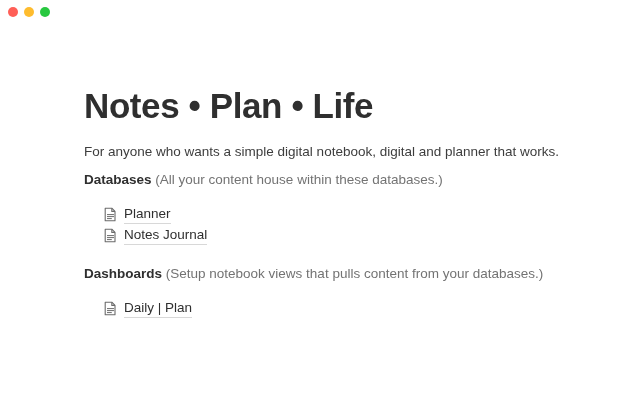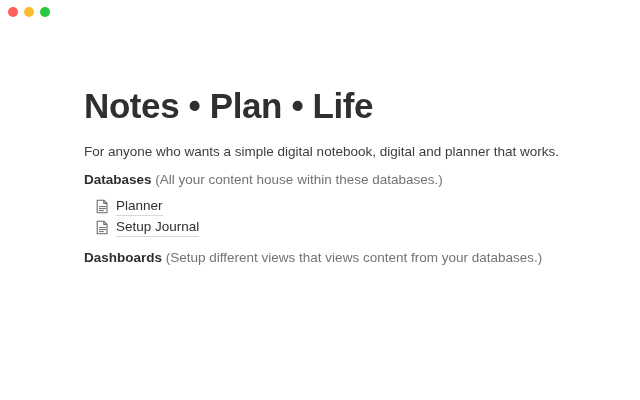--- a/index.html
+++ b/index.html
@@ -88,21 +88,21 @@
     font-weight: bold;
     color: #2f2f2f;
   }
   .section-line .sec-note {
     font-weight: normal;
     color: #737373;
   }
 
   .link-list {
     list-style: none;
-    margin: 4px;
+    margin: 12px;
     padding: 0;
   }
   .link-row {
     display: flex;
     align-items: center;
     padding-top: 3px;
     padding-left: 8px;
     height: 18px;
   }
   .doc-icon {
@@ -154,22 +154,34 @@
         <span class="link-text">Planner</span>
       </li>
       <li class="link-row">
         <span class="doc-icon">
           <svg viewBox="0 0 13 15" width="13" height="15" xmlns="http://www.w3.org/2000/svg">
             <path d="M1.2 1.2 h6.6 l3.2 3.2 v9.4 h-9.8 z" fill="#ffffff" stroke="#6b6b6b" stroke-width="1.1" stroke-linejoin="round"></path>
             <path d="M7.8 1.2 v3.2 h3.2" fill="none" stroke="#6b6b6b" stroke-width="1.1" stroke-linejoin="round"></path>
             <path d="M3.4 7.6 h6.2 M3.4 9.6 h6.2 M3.4 11.6 h4" stroke="#6b6b6b" stroke-width="1" stroke-linecap="round"></path>
           </svg>
         </span>
-        <span class="link-text">Setup Journal</span>
+        <span class="link-text">Notes Journal</span>
       </li>
     </ul>
 
     <p class="section-line">
-      <span class="sec-label">Dashboards</span><span class="sec-note"> (Setup different views that views content from your databases.)</span>
+      <span class="sec-label">Dashboards</span><span class="sec-note"> (Setup notebook views that pulls content from your databases.)</span>
     </p>
+    <ul class="link-list">
+      <li class="link-row">
+        <span class="doc-icon">
+          <svg viewBox="0 0 13 15" width="13" height="15" xmlns="http://www.w3.org/2000/svg">
+            <path d="M1.2 1.2 h6.6 l3.2 3.2 v9.4 h-9.8 z" fill="#ffffff" stroke="#6b6b6b" stroke-width="1.1" stroke-linejoin="round"></path>
+            <path d="M7.8 1.2 v3.2 h3.2" fill="none" stroke="#6b6b6b" stroke-width="1.1" stroke-linejoin="round"></path>
+            <path d="M3.4 7.6 h6.2 M3.4 9.6 h6.2 M3.4 11.6 h4" stroke="#6b6b6b" stroke-width="1" stroke-linecap="round"></path>
+          </svg>
+        </span>
+        <span class="link-text">Daily | Plan</span>
+      </li>
+    </ul>
 
   </div>
 </div>
 
 </body></html>

